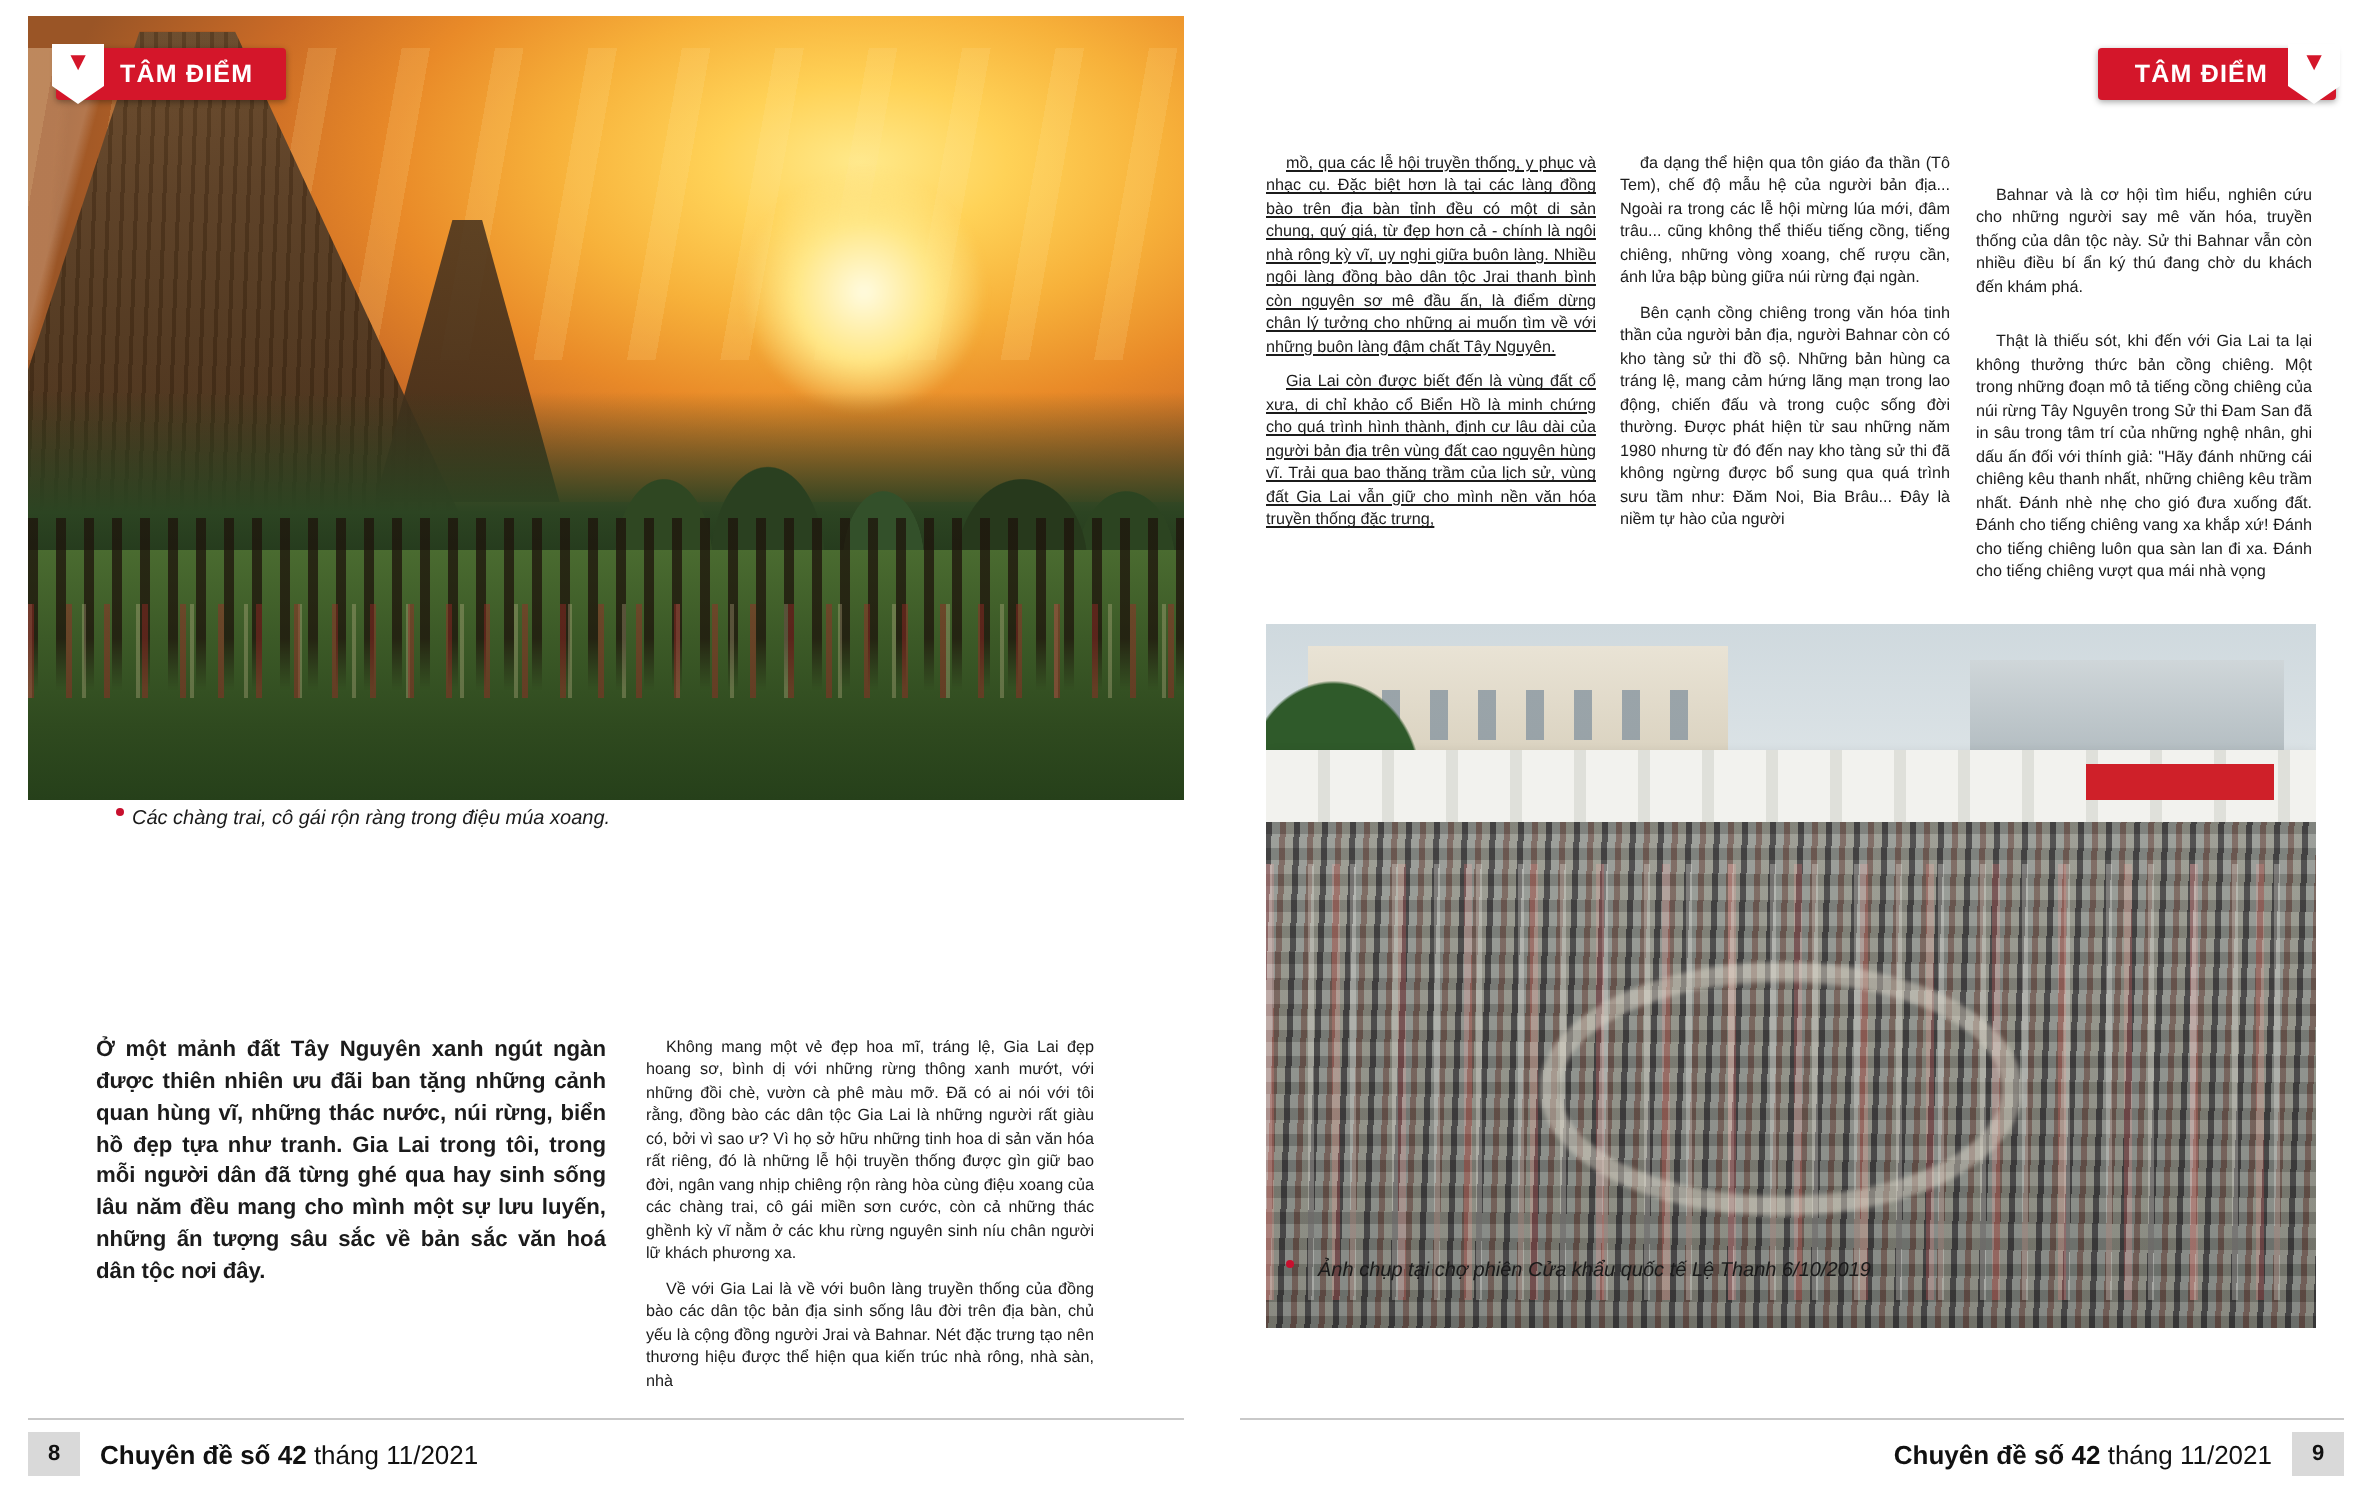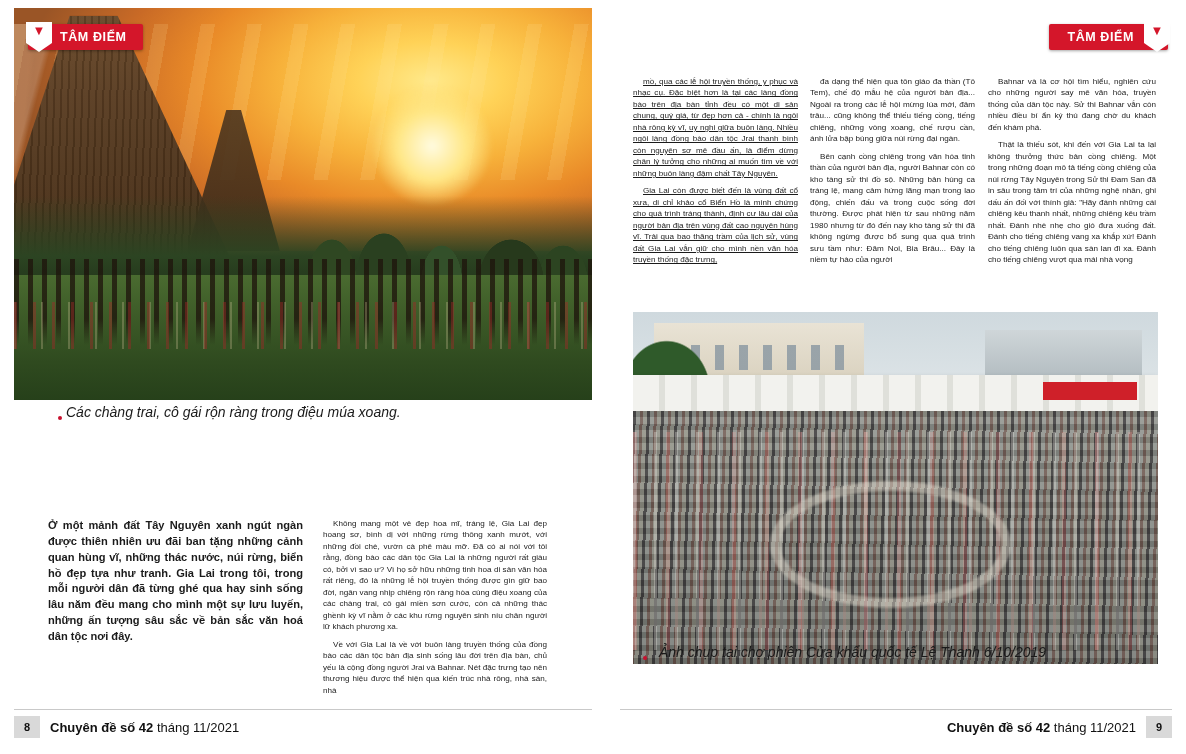--- a/index.html
+++ b/index.html
@@ -156,29 +156,29 @@
   .tamdiem-right .shield {
     width: 26px; height: 30px; margin-right: -2px;
     background: #ffffff;
     clip-path: polygon(0 0, 100% 0, 100% 70%, 50% 100%, 0 70%);
     display: flex; align-items: flex-start; justify-content: center;
     color: #d4162a; font-size: 13px; line-height: 18px;
   }
 
   
   .caption {
-    font-size: 14px; font-style: italic; color: #1a1a1a;
-    display: flex; align-items: flex-end; gap: 4px;
+    font-size: 10px; font-style: italic; color: #1a1a1a;
+    display: flex; align-items: flex-start; gap: 4px;
   }
   .caption .dot {
     width: 4px; height: 4px; border-radius: 50%; background: #c8102e;
     display: inline-block; flex: none;
   }
   .cap-left { position: absolute; left: 58px; top: 404px; }
-  .cap-right { position: absolute; left: 643px; top: 644px; gap: 12px; }
+  .cap-right { position: absolute; left: 643px; top: 630px; gap: 12px; }
 
   
   .headline {
     position: absolute; left: 14px; top: 420px; width: 578px;
     text-align: center;
     color: #8a1410;
     font-family: "DejaVu Sans", sans-serif;
     font-weight: bold;
     font-size: 35px;
     line-height: 1.18;
@@ -207,21 +207,21 @@
   .col-r1 p { margin: 0 0 6px 0; text-indent: 10px; }
   .col-r2 {
     position: absolute; left: 810px; top: 76px; width: 165px;
     font-size: 8.1px; line-height: 1.42; color: #1b1b1b; text-align: justify;
   }
   .col-r2 p { margin: 0 0 6px 0; text-indent: 10px; }
   .col-r3 {
     position: absolute; left: 988px; top: 76px; width: 168px;
     font-size: 8.1px; line-height: 1.42; color: #1b1b1b; text-align: justify;
   }
-  .col-r3 p { margin: 0 0 6px 0; text-indent: 10px; }
+  .col-r3 p { margin: 16px 0 6px 0; text-indent: 10px; }
 
   
   .photo-right {
     position: absolute; left: 633px; top: 312px;
     width: 525px; height: 352px;
     overflow: hidden;
     background: #b9c6cf;
   }
   .photo-right .sky2 {
     position: absolute; left: 0; top: 0; width: 100%; height: 22%;
@@ -354,21 +354,21 @@
 
   <div class="page-right">
     <div class="tamdiem-right">
       <span class="label">TÂM ĐIỂM</span>
       <span class="shield">▼</span>
     </div>
   </div>
 
   <div class="col-r1">
     <p>mồ, qua các lễ hội truyền thống, y phục và nhạc cụ. Đặc biệt hơn là tại các làng đồng bào trên địa bàn tỉnh đều có một di sản chung, quý giá, từ đẹp hơn cả - chính là ngôi nhà rông kỳ vĩ, uy nghi giữa buôn làng. Nhiều ngôi làng đồng bào dân tộc Jrai thanh bình còn nguyên sơ mê đầu ấn, là điểm dừng chân lý tưởng cho những ai muốn tìm về với những buôn làng đậm chất Tây Nguyên.</p>
-    <p>Gia Lai còn được biết đến là vùng đất cổ xưa, di chỉ khảo cổ Biển Hồ là minh chứng cho quá trình tráng thành, định cư lâu dài của người bản địa trên vùng đất cao nguyên hùng vĩ. Trải qua bao thăng trầm của lịch sử, vùng đất Gia Lai vẫn giữ cho mình nền văn hóa truyền thống đặc trưng,</p>
+    <p>Gia Lai còn được biết đến là vùng đất cổ xưa, di chỉ khảo cổ Biển Hồ là minh chứng cho quá trình hình thành, định cư lâu dài của người bản địa trên vùng đất cao nguyên hùng vĩ. Trải qua bao thăng trầm của lịch sử, vùng đất Gia Lai vẫn giữ cho mình nền văn hóa truyền thống đặc trưng,</p>
   </div>
   <div class="col-r2">
     <p>đa dạng thể hiện qua tôn giáo đa thần (Tô Tem), chế độ mẫu hệ của người bản địa... Ngoài ra trong các lễ hội mừng lúa mới, đâm trâu... cũng không thể thiếu tiếng cồng, tiếng chiêng, những vòng xoang, chế rượu cần, ánh lửa bập bùng giữa núi rừng đại ngàn.</p>
     <p>Bên cạnh cồng chiêng trong văn hóa tinh thần của người bản địa, người Bahnar còn có kho tàng sử thi đồ sộ. Những bản hùng ca tráng lệ, mang cảm hứng lãng mạn trong lao động, chiến đấu và trong cuộc sống đời thường. Được phát hiện từ sau những năm 1980 nhưng từ đó đến nay kho tàng sử thi đã không ngừng được bổ sung qua quá trình sưu tầm như: Đăm Noi, Bia Brâu... Đây là niềm tự hào của người</p>
   </div>
   <div class="col-r3">
     <p>Bahnar và là cơ hội tìm hiểu, nghiên cứu cho những người say mê văn hóa, truyền thống của dân tộc này. Sử thi Bahnar vẫn còn nhiều điều bí ẩn ký thú đang chờ du khách đến khám phá.</p>
     <p>Thật là thiếu sót, khi đến với Gia Lai ta lại không thưởng thức bản cồng chiêng. Một trong những đoạn mô tả tiếng cồng chiêng của núi rừng Tây Nguyên trong Sử thi Đam San đã in sâu trong tâm trí của những nghệ nhân, ghi dấu ấn đối với thính giả: "Hãy đánh những cái chiêng kêu thanh nhất, những chiêng kêu trầm nhất. Đánh nhè nhẹ cho gió đưa xuống đất. Đánh cho tiếng chiêng vang xa khắp xứ! Đánh cho tiếng chiêng luôn qua sàn lan đi xa. Đánh cho tiếng chiêng vượt qua mái nhà vọng</p>
   </div>
 

